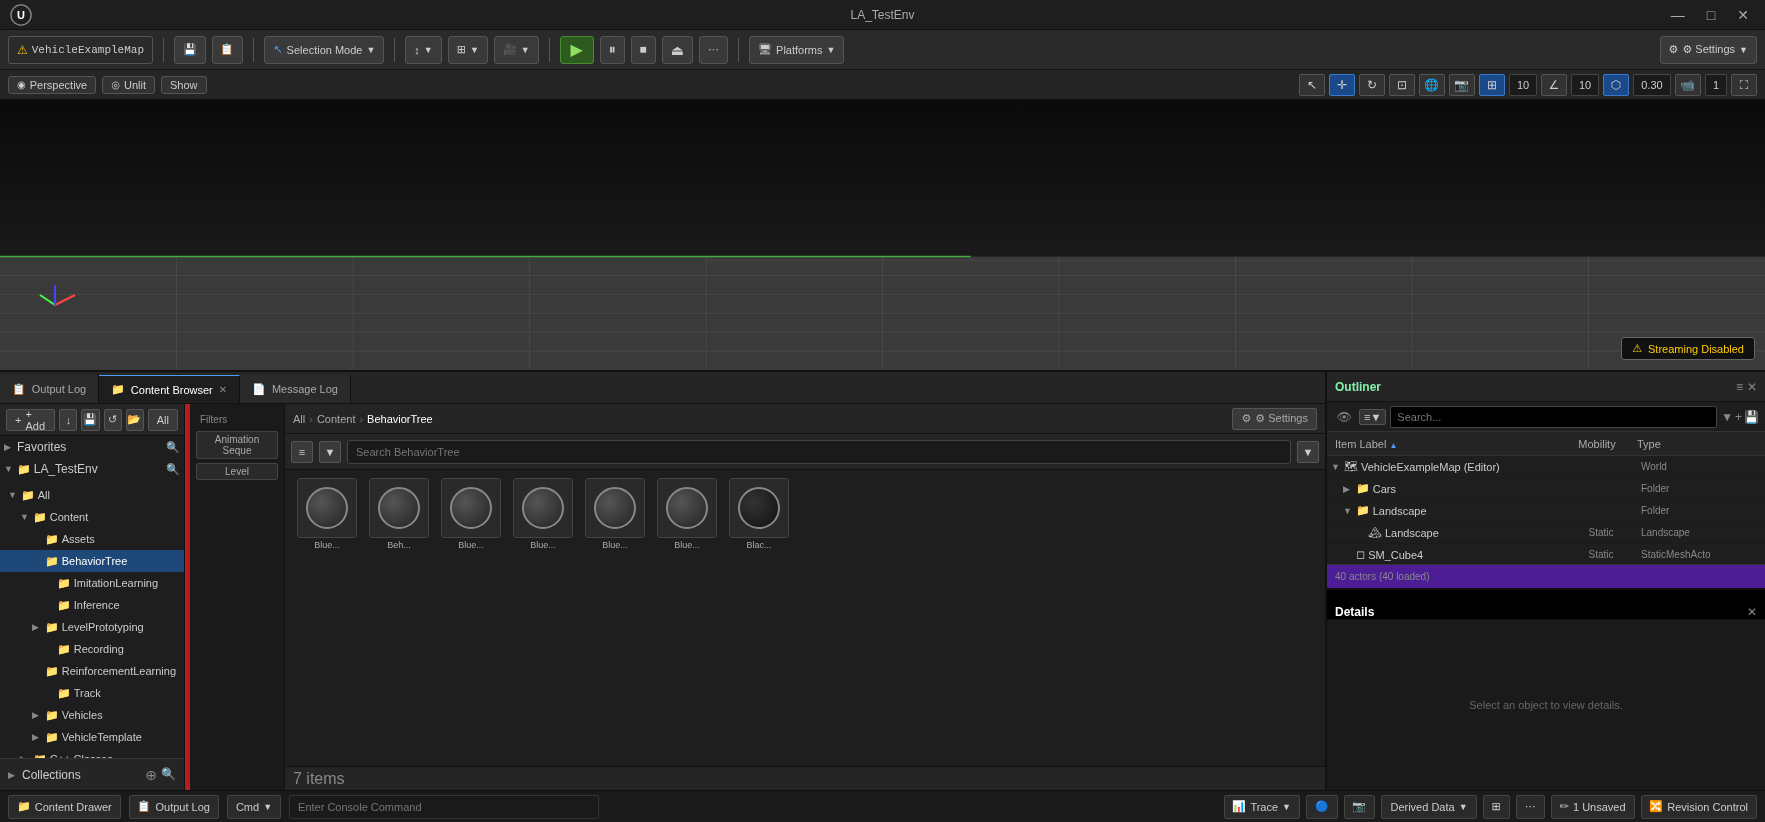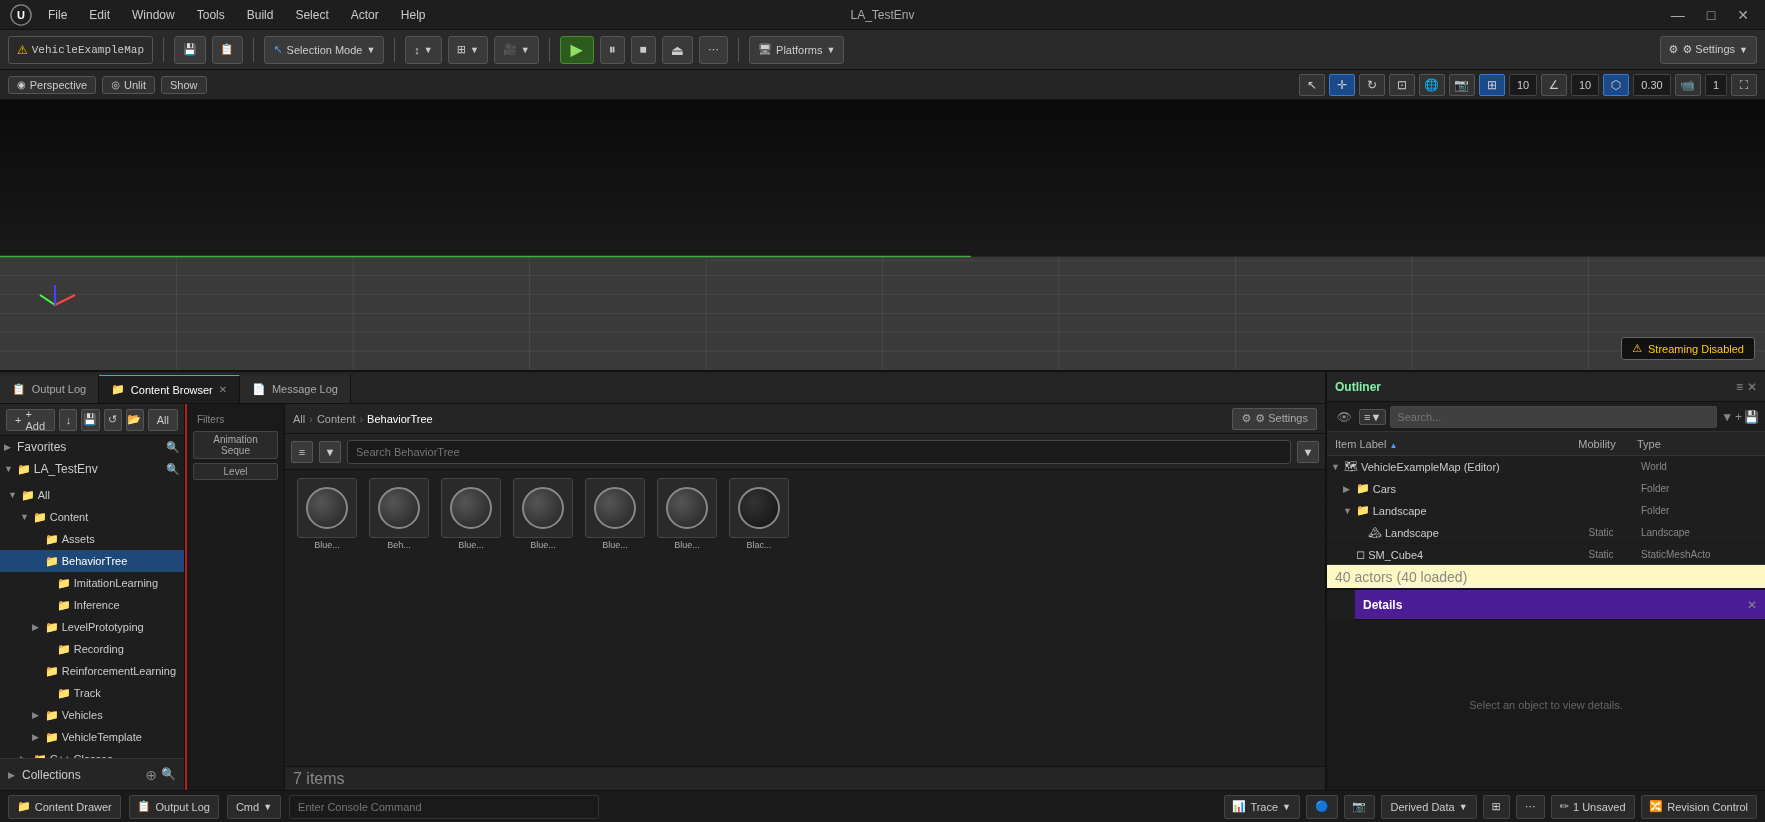--- a/index.html
+++ b/index.html
@@ -440,21 +440,21 @@
       font-size: 16px;
       color: #888;
       border-top: 1px solid #111;
     }
 
     
     #filters-panel {
       width: 100px;
       background: #1a1a1a;
       border-right: 1px solid #111;
-      border-left: 2px solid #b91c1c;
+      border-left: 5px solid #b91c1c;
       padding: 8px 6px;
       display: flex;
       flex-direction: column;
       gap: 4px;
     }
     .filter-label {
       font-size: 10px;
       color: #888;
       padding: 2px 4px;
     }
@@ -503,21 +503,21 @@
       background: #1e1e1e;
       display: flex;
       align-items: center;
       padding: 0 6px;
       gap: 4px;
       border-bottom: 1px solid #333;
     }
     #outliner-search {
       flex: 1;
       height: 22px;
-      background: #404040;
+      background: #000000;
       border: 1px solid #444;
       border-radius: 2px;
       color: #ccc;
       font-size: 11px;
       padding: 0 6px;
     }
     #outliner-columns {
       height: 24px;
       background: #252525;
       display: flex;
@@ -546,44 +546,43 @@
       padding: 0 4px;
       cursor: pointer;
       border-bottom: 1px solid #1a1a1a;
     }
     .outliner-name { flex: 1; display: flex; align-items: center; gap: 3px; }
     .outliner-mobility { width: 80px; text-align: center; font-size: 10px; color: #888; }
     .outliner-type { width: 120px; font-size: 10px; color: #888; }
     .out-expand { font-size: 9px; color: #888; width: 10px; }
     #outliner-footer {
       height: 24px;
-      background: #fef9c3;
-      display: flex;
-      align-items: center;
-      padding: 0 8px;
-      font-size: 14px;
+      background: #4c1d95;
+      display: flex;
+      align-items: center;
+      padding: 0 8px;
+      font-size: 10px;
       color: #888;
       border-top: 1px solid #333;
     }
 
     
     #details-panel {
       height: 200px;
       display: flex;
       flex-direction: column;
     }
     #details-header {
       height: 30px;
-      background: #4c1d95;
-      display: flex;
-      align-items: center;
+      background: #000000;
+      display: flex;
+      align-items: flex-end;
       padding: 0 8px;
       gap: 8px;
       border-bottom: 1px solid #111;
-      margin-left: 28px;
     }
     #details-header .title {
       font-size: 12px;
       font-weight: bold;
       color: #fff;
     }
     #details-body {
       flex: 1;
       background: #1a1a1a;
       display: flex;
@@ -661,30 +660,20 @@
 </head>
 <body>
 
 <div id="title-bar">
   <div id="title-bar-left">
 
     <svg id="ue-logo" viewBox="0 0 24 24" fill="white">
       <circle cx="12" cy="12" r="11" fill="none" stroke="#888" stroke-width="1.5"></circle>
       <text x="12" y="16" text-anchor="middle" font-size="12" fill="white" font-weight="bold">U</text>
     </svg>
-    <div id="menu-bar">
-      <span class="menu-item">File</span>
-      <span class="menu-item">Edit</span>
-      <span class="menu-item">Window</span>
-      <span class="menu-item">Tools</span>
-      <span class="menu-item">Build</span>
-      <span class="menu-item">Select</span>
-      <span class="menu-item">Actor</span>
-      <span class="menu-item">Help</span>
-    </div>
   </div>
   <div id="title-center">
     <span>LA_TestEnv</span>
   </div>
   <div id="window-controls">
     <span class="win-btn">—</span>
     <span class="win-btn">□</span>
     <span class="win-btn">✕</span>
   </div>
 </div>

